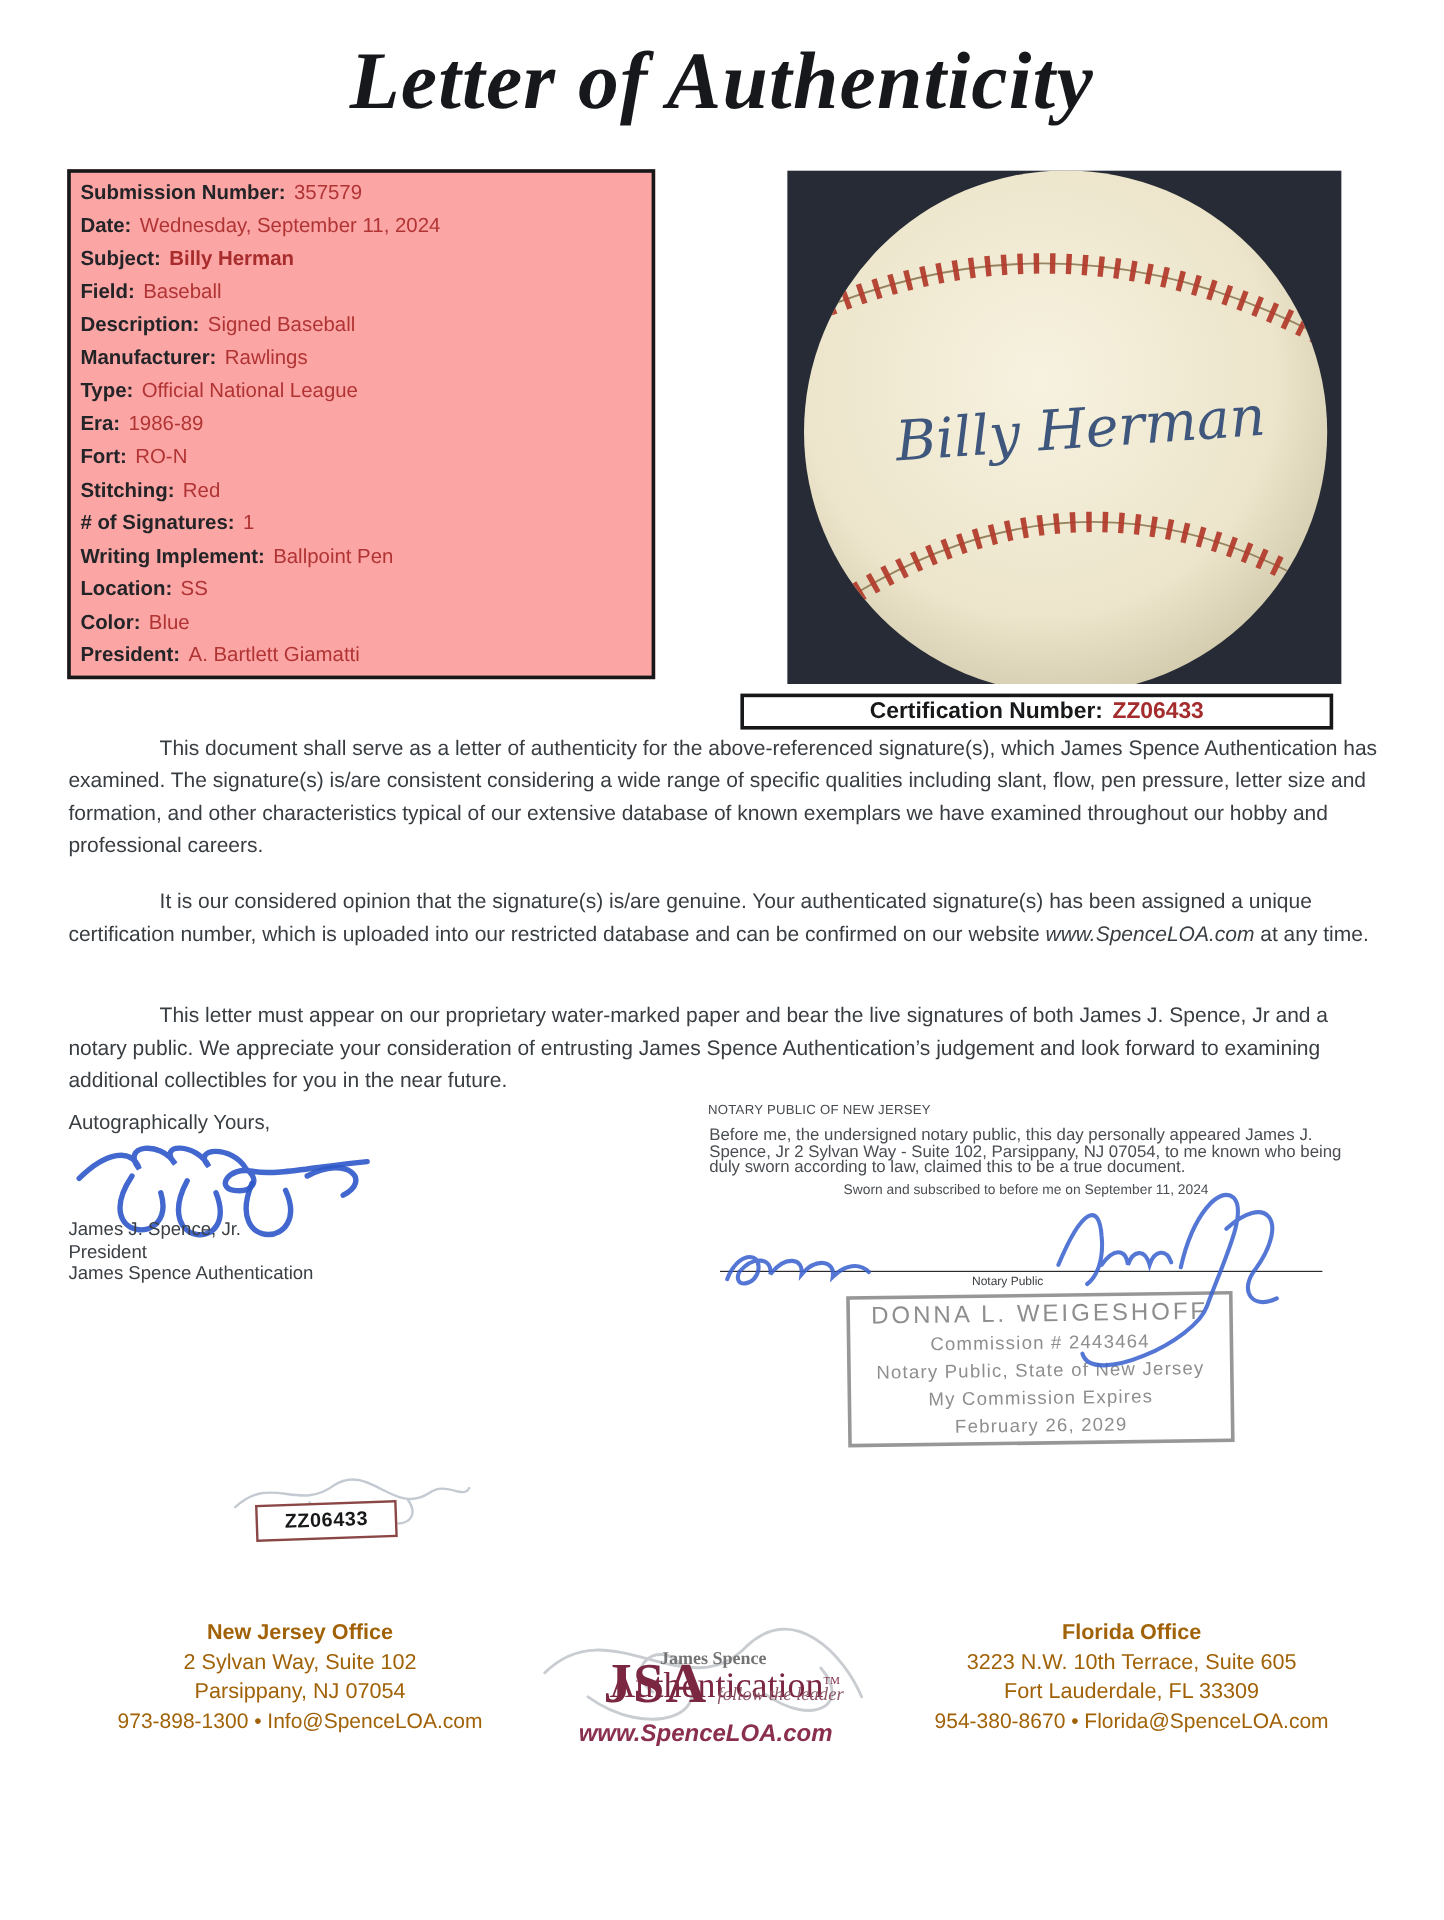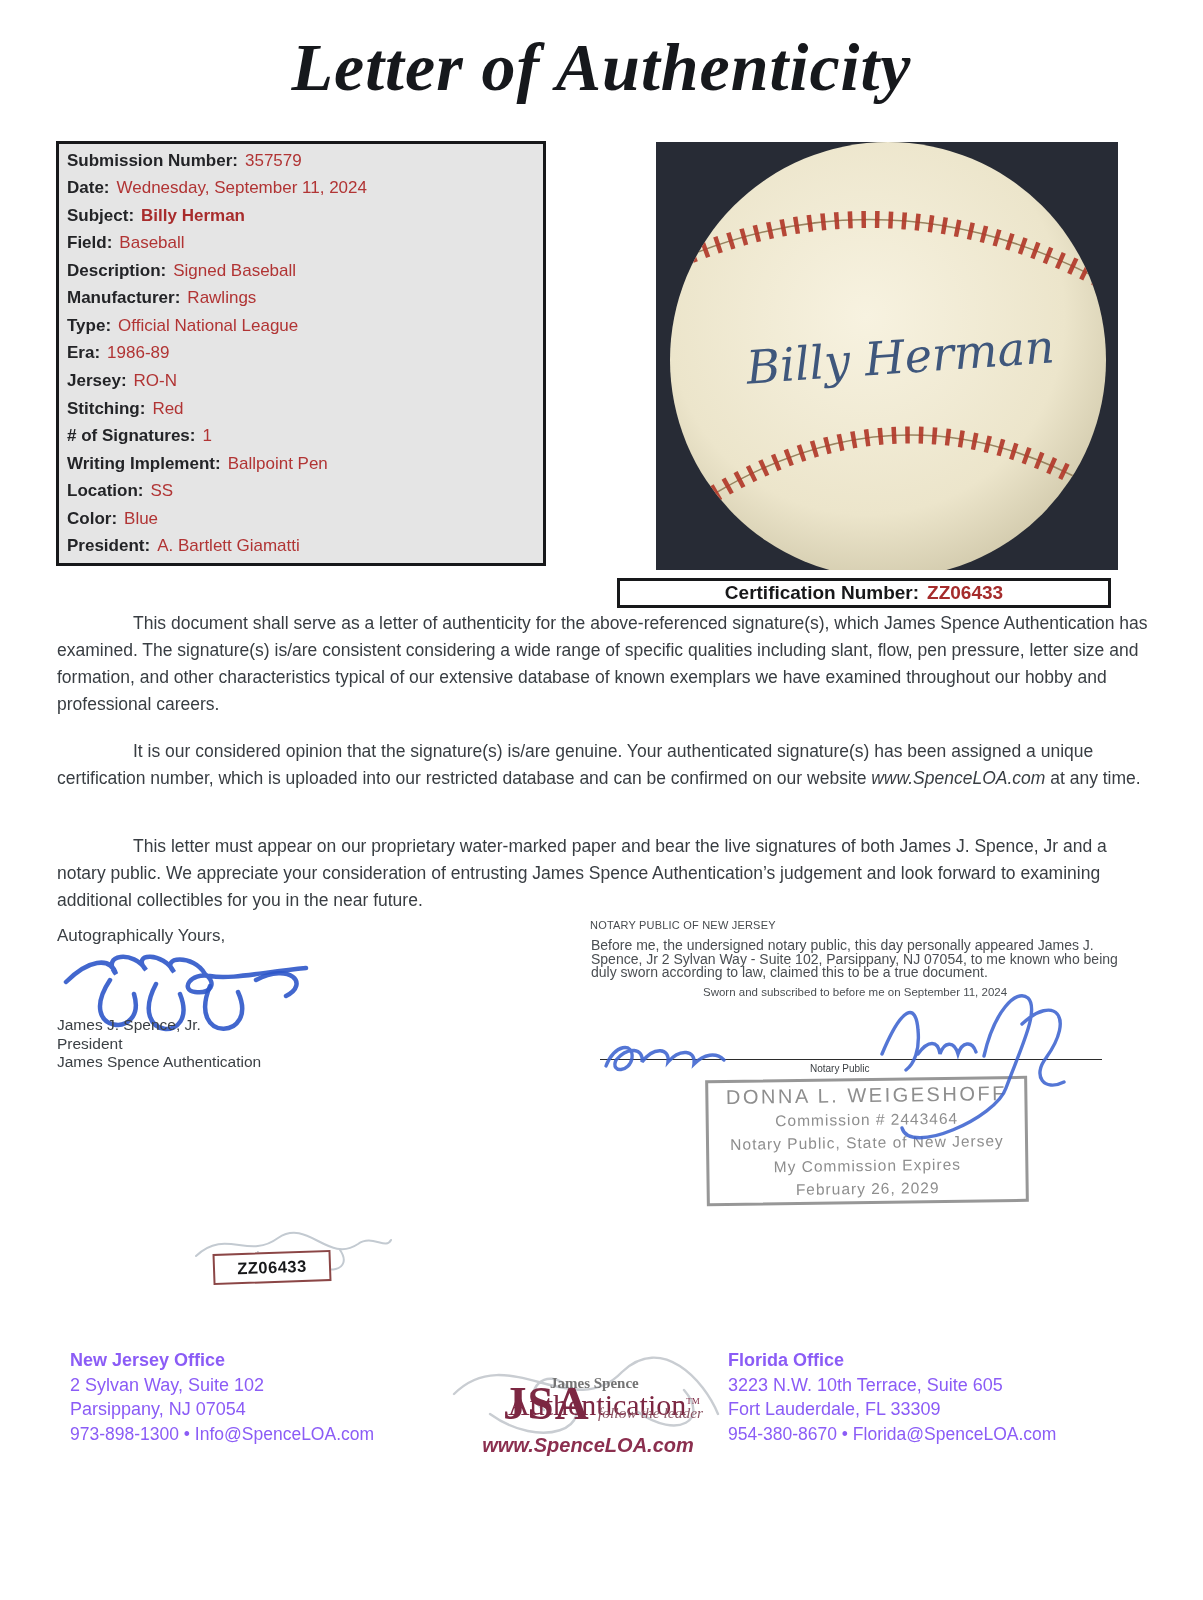--- a/index.html
+++ b/index.html
@@ -10,21 +10,21 @@
     position:absolute; top:28px; left:0; width:100%;
     text-align:center;
     font-family:"Liberation Serif", serif;
     font-style:italic; font-weight:700;
     font-size:68px; color:#16181c; letter-spacing:1px;
   }
 
   
   .details-box {
     position:absolute; left:56px; top:141px; width:490px; height:425px;
-    border:3px solid #17181a; background:#e5e5e5;
+    border:3px solid #17181a; background:#fca5a5;
     display:flex; flex-direction:column; padding:3px 0 3px 8px;
   }
   .detail-row { flex:1; display:flex; align-items:center; font-size:17px; white-space:nowrap; }
   .detail-label { font-weight:700; color:#232427; }
   .detail-value { color:#b13434; margin-left:7px; }
   .detail-value.strong { font-weight:700; color:#a82c2c; }
 
   
   .photo { position:absolute; left:656px; top:142px; width:462px; height:428px; }
 
@@ -72,21 +72,21 @@
   
   .sticker-watermark { position:absolute; left:186px; top:1208px; width:210px; height:70px; }
   .sticker {
     position:absolute; left:213px; top:1252px; width:118px; height:31px;
     border:2px solid #8b4646; background:#fff; transform:rotate(-2deg);
     display:flex; align-items:center; justify-content:center;
     font-weight:700; font-size:16.5px; color:#17181a; letter-spacing:.5px;
   }
 
   
-  .office { position:absolute; text-align:left; color:#8b5cf6; font-size:18px; line-height:24.5px; }
+  .office { position:absolute; text-align:center; color:#a16207; font-size:18px; line-height:24.5px; }
   .office .office-name { font-weight:700; }
   .office .office-phone { font-size:17.5px; }
   .office-nj { left:70px; top:1348px; width:360px; }
   .office-fl { left:728px; top:1348px; width:430px; }
 
   .logo-watermark { position:absolute; left:448px; top:1332px; width:280px; height:112px; }
   .logo-jsa {
     position:absolute; left:503px; top:1328px;
     font-family:"Liberation Serif", serif; font-weight:700;
     font-size:47px; color:#7c2742; letter-spacing:1px;margin-top:48px;
@@ -144,21 +144,21 @@
     </div>
   <div class="detail-row">
       <span class="detail-label">Type:</span>
       <span class="detail-value">Official National League</span>
     </div>
   <div class="detail-row">
       <span class="detail-label">Era:</span>
       <span class="detail-value">1986-89</span>
     </div>
   <div class="detail-row">
-      <span class="detail-label">Jersey:</span>
+      <span class="detail-label">Fort:</span>
       <span class="detail-value">RO-N</span>
     </div>
   <div class="detail-row">
       <span class="detail-label">Stitching:</span>
       <span class="detail-value">Red</span>
     </div>
   <div class="detail-row">
       <span class="detail-label"># of Signatures:</span>
       <span class="detail-value">1</span>
     </div>

